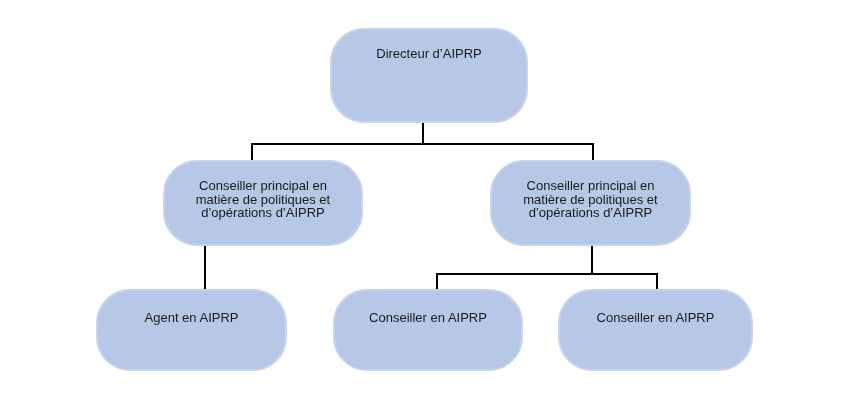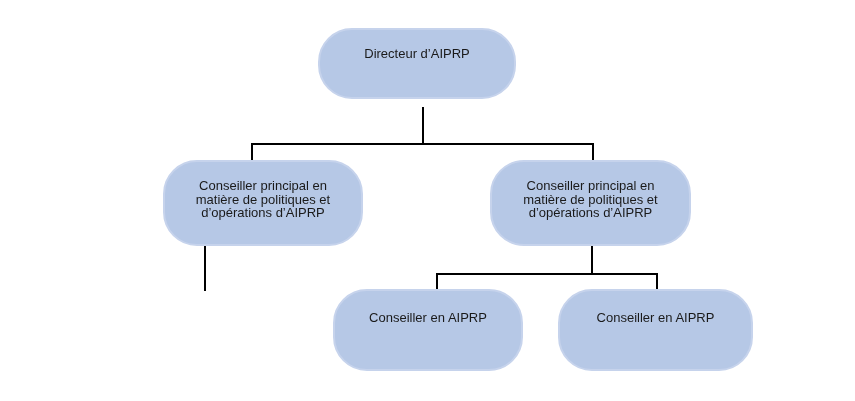--- a/index.html
+++ b/index.html
@@ -57,36 +57,39 @@
     <line x1="251" y1="144" x2="594" y2="144"></line>
     <line x1="252" y1="143" x2="252" y2="162"></line>
     <line x1="593" y1="143" x2="593" y2="162"></line>
     <line x1="205" y1="244" x2="205" y2="291"></line>
     <line x1="592" y1="244" x2="592" y2="275"></line>
     <line x1="436" y1="274" x2="658" y2="274"></line>
     <line x1="437" y1="273" x2="437" y2="291"></line>
     <line x1="657" y1="273" x2="657" y2="291"></line>
   </svg>
 
-  <div class="node" style="left:318px; top:28px; width:198px; height:71px;">
+  <div class="node" style="left:330px; top:28px; width:198px; height:95px;">
     <div class="line">Directeur d’AIPRP</div>
   </div>
 
   <div class="node" style="left:163px; top:160px; width:200px; height:86px;">
     <div class="line">Conseiller principal en</div>
     <div class="line">matière de politiques et</div>
     <div class="line">d’opérations d’AIPRP</div>
   </div>
 
   <div class="node" style="left:490px; top:160px; width:201px; height:86px;">
     <div class="line">Conseiller principal en</div>
     <div class="line">matière de politiques et</div>
     <div class="line">d’opérations d’AIPRP</div>
   </div>
 
+  <div class="node" style="left:96px; top:289px; width:191px; height:82px; padding-top:20px;">
+    <div class="line">Agent en AIPRP</div>
+  </div>
 
   <div class="node" style="left:333px; top:289px; width:190px; height:82px; padding-top:20px;">
     <div class="line">Conseiller en AIPRP</div>
   </div>
 
   <div class="node" style="left:558px; top:289px; width:195px; height:82px; padding-top:20px;">
     <div class="line">Conseiller en AIPRP</div>
   </div>
 
 </div>

